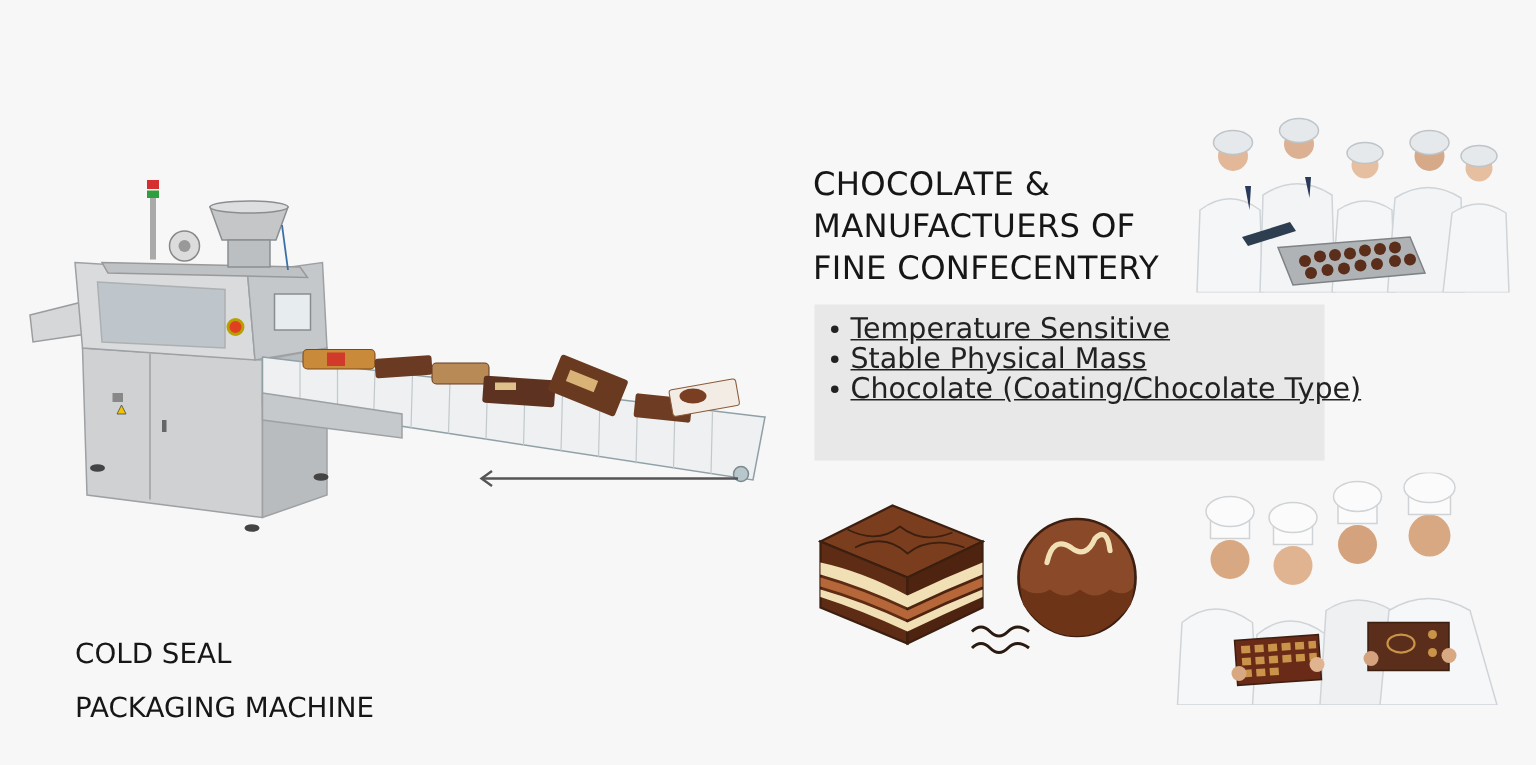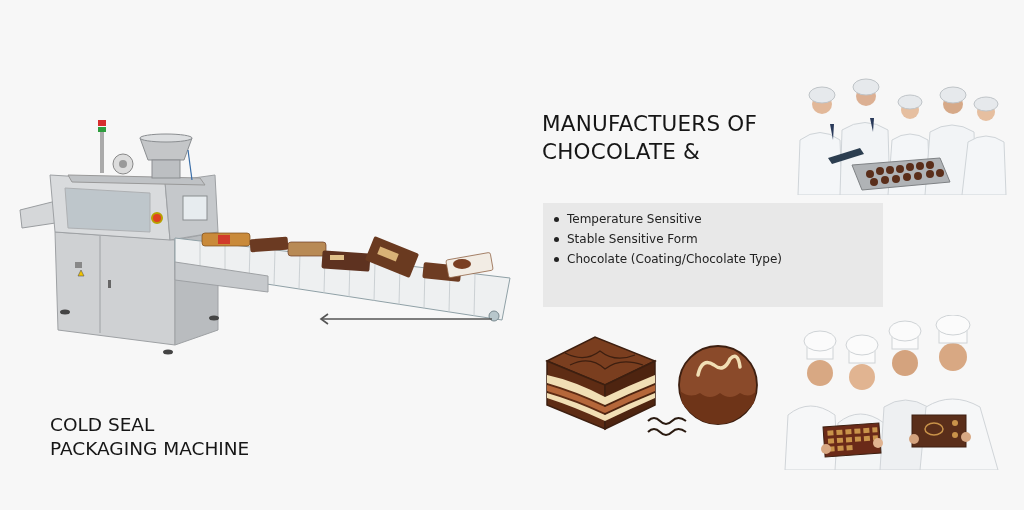--- a/index.html
+++ b/index.html
@@ -14,31 +14,32 @@
     left:542px; top:110px; font-size:21.5px; line-height:28px;
     font-weight:400; letter-spacing:0.2px; color:#161616;
   }
   .heading div { white-space:nowrap; }
   .bullets {
     left:543px; top:203px; width:340px; height:104px;
     background:#e8e8e8; box-sizing:border-box; padding:6px 10px 0 10px;
   }
   .bullets ul { margin:0; padding:0; list-style:none; }
   .bullets li {
-    font-size:12px; line-height:20px; color:#222; padding-left:14px; position:relative;
+    font-size:19px; line-height:20px; color:#222; padding-left:14px; position:relative;
     white-space:nowrap;
+    text-decoration:underline;
   }
   .bullets li .dot {
     position:absolute; left:1px; top:8px; width:5px; height:5px; border-radius:50%; background:#222;
   }
   .bullets li.cont { padding-left:14px; }
   .machine-title {
     left:50px; top:413px; font-size:18.5px; line-height:24px; color:#161616;
   }
-  .machine-title div { white-space:nowrap; }
+  .machine-title div { white-space:nowrap;margin-top:12px; }
   .arrow { left:318px; top:312px; width:175px; height:14px; }
 </style>
 </head>
 <body>
 
 <svg class="abs" style="left:15px;top:105px" width="510" height="250" viewBox="15 105 510 250">
 
   <polygon points="20,210 60,200 62,222 22,228" fill="#d5d7d9" stroke="#9a9da0" stroke-width="1"></polygon>
 
   <polygon points="55,232 175,240 175,345 58,330" fill="#cfd1d3" stroke="#9ea1a4"></polygon>
@@ -108,28 +109,29 @@
   <line x1="4" y1="7" x2="174" y2="7" stroke="#555" stroke-width="1.6"></line>
   <polyline points="10,2 3,7 10,12" fill="none" stroke="#555" stroke-width="1.6"></polyline>
 </svg>
 
 <div class="abs machine-title">
   <div>COLD SEAL</div>
   <div>PACKAGING MACHINE</div>
 </div>
 
 <div class="abs heading">
+  <div>CHOCOLATE &amp;</div>
   <div>MANUFACTUERS OF</div>
-  <div>CHOCOLATE &amp;</div>
+  <div>FINE CONFECENTERY</div>
 </div>
 
 <div class="abs bullets">
   <ul>
     <li><span class="dot"></span><span>Temperature Sensitive</span></li>
-    <li><span class="dot"></span><span>Stable Sensitive Form</span></li>
+    <li><span class="dot"></span><span>Stable Physical Mass</span></li>
     <li><span class="dot"></span></li>
     <li class="cont">Chocolate (Coating/Chocolate Type)</li>
   </ul>
 </div>
 
 <svg class="abs" style="left:790px;top:70px" width="220" height="125" viewBox="0 0 220 125">
   <g>
 
     <path d="M8,125 L10,70 Q30,55 50,70 L52,125 Z" fill="#f4f6f8" stroke="#cfd4d8"></path>
     <path d="M50,125 L52,60 Q75,45 98,60 L100,125 Z" fill="#f2f4f6" stroke="#cfd4d8"></path>

